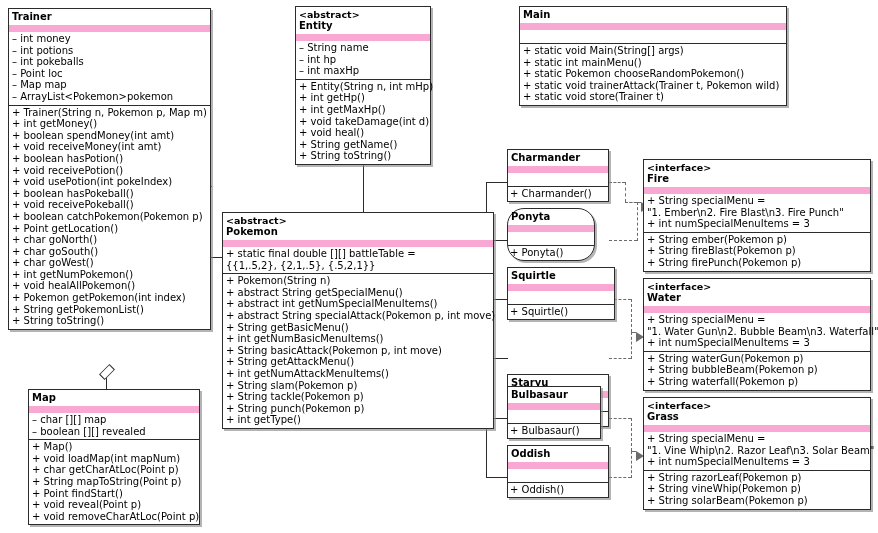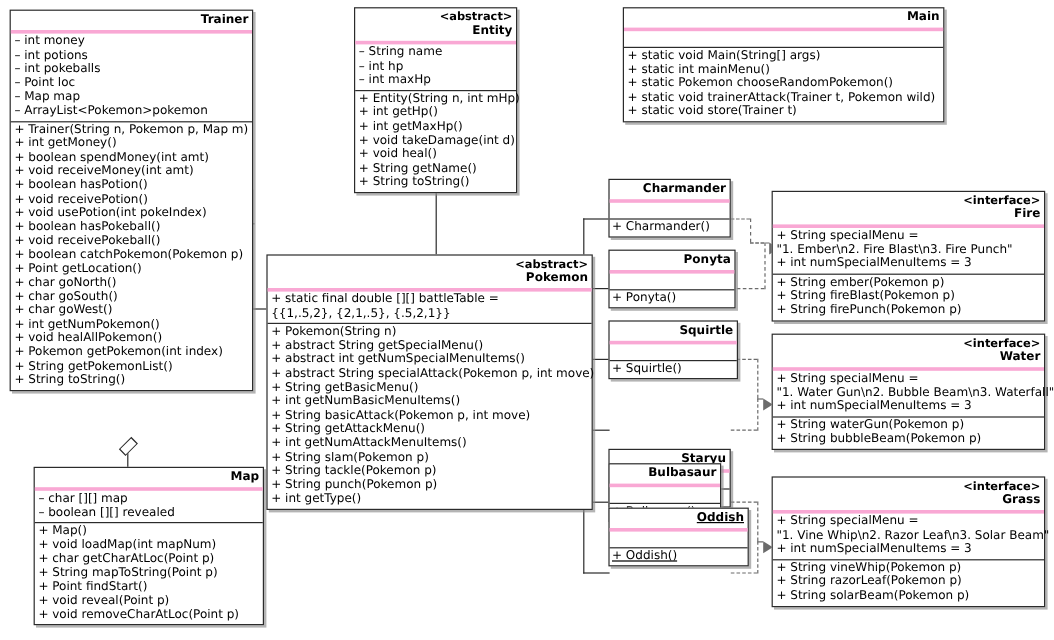--- a/index.html
+++ b/index.html
@@ -17,25 +17,25 @@
   
   .uml{
     position:absolute;
     box-sizing:border-box;
     background:#ffffff;
     border:1px solid #2b2b2b;
     box-shadow:2px 2px 0 0 rgba(140,140,140,0.65);
     z-index:5;
   }
   .uml .hdr{
-    text-align:right;
+    text-align:left;
     font-weight:bold;
     padding:2px 3px 3px 3px;
     line-height:11px;
-    border-bottom:3px solid #f9a8d4;
+    border-bottom:7px solid #f9a8d4;
     white-space:nowrap;
   }
   .uml .stereo{
     display:block;
     font-weight:bold;
     font-size:9.5px;
     line-height:11px;
   }
   .uml .compart{
     border-bottom:1px solid #2b2b2b;
@@ -177,21 +177,21 @@
         <div class="row">+ char goSouth()</div>
         <div class="row">+ char goWest()</div>
         <div class="row">+ int getNumPokemon()</div>
         <div class="row">+ void healAllPokemon()</div>
         <div class="row">+ Pokemon getPokemon(int index)</div>
         <div class="row">+ String getPokemonList()</div>
         <div class="row">+ String toString()</div>
       </div>
   </div>
 
-  <div class="uml" id="box-map" style="left:28px;top:389px;width:192px;">
+  <div class="uml" id="box-map" style="left:28px;top:389px;width:172px;">
     <div class="hdr">Map</div>
     <div class="compart">
         <div class="row">– char [][] map</div>
         <div class="row">– boolean [][] revealed</div>
       </div>
     <div class="compart">
         <div class="row">+ Map()</div>
         <div class="row">+ void loadMap(int mapNum)</div>
         <div class="row">+ char getCharAtLoc(Point p)</div>
         <div class="row">+ String mapToString(Point p)</div>
@@ -261,21 +261,21 @@
   </div>
 
   <div class="uml small" style="left:507px;top:149px;width:102px;">
     <div class="hdr">Charmander</div>
     <div class="compart empty"></div>
     <div class="compart">
       <div class="row">+ Charmander()</div>
     </div>
   </div>
 
-  <div class="uml small" style="left:507px;top:208px;width:106px;">
+  <div class="uml small" style="left:507px;top:208px;width:88px;border-radius:17px;">
     <div class="hdr">Ponyta</div>
     <div class="compart empty"></div>
     <div class="compart">
       <div class="row">+ Ponyta()</div>
     </div>
   </div>
 
   <div class="uml small" style="left:507px;top:267px;width:108px;">
     <div class="hdr">Squirtle</div>
     <div class="compart empty"></div>
@@ -293,21 +293,21 @@
   </div>
 
   <div class="uml small" style="left:507px;top:386px;width:94px;">
     <div class="hdr">Bulbasaur</div>
     <div class="compart empty"></div>
     <div class="compart">
       <div class="row">+ Bulbasaur()</div>
     </div>
   </div>
 
-  <div class="uml small" style="left:507px;top:423px;width:117px;text-decoration:underline;">
+  <div class="uml small" style="left:507px;top:445px;width:102px;">
     <div class="hdr">Oddish</div>
     <div class="compart empty"></div>
     <div class="compart">
       <div class="row">+ Oddish()</div>
     </div>
   </div>
 
   <div class="uml" style="left:643px;top:159px;width:228px;">
     <div class="hdr">
       <span class="stereo">&lt;interface&gt;</span>
@@ -331,33 +331,34 @@
       <span>Water</span>
     </div>
     <div class="compart">
         <div class="row">+ String specialMenu =</div>
         <div class="row">"1. Water Gun\n2. Bubble Beam\n3. Waterfall"</div>
         <div class="row">+ int numSpecialMenuItems = 3</div>
       </div>
     <div class="compart">
         <div class="row">+ String waterGun(Pokemon p)</div>
         <div class="row">+ String bubbleBeam(Pokemon p)</div>
+        <div class="row">+ String waterfall(Pokemon p)</div>
       </div>
   </div>
 
   <div class="uml" style="left:643px;top:397px;width:228px;">
     <div class="hdr">
       <span class="stereo">&lt;interface&gt;</span>
       <span>Grass</span>
     </div>
     <div class="compart">
         <div class="row">+ String specialMenu =</div>
         <div class="row">"1. Vine Whip\n2. Razor Leaf\n3. Solar Beam"</div>
         <div class="row">+ int numSpecialMenuItems = 3</div>
       </div>
     <div class="compart">
+        <div class="row">+ String razorLeaf(Pokemon p)</div>
         <div class="row">+ String vineWhip(Pokemon p)</div>
-        <div class="row">+ String razorLeaf(Pokemon p)</div>
         <div class="row">+ String solarBeam(Pokemon p)</div>
       </div>
   </div>
 
 </div>
 
 </body></html>

